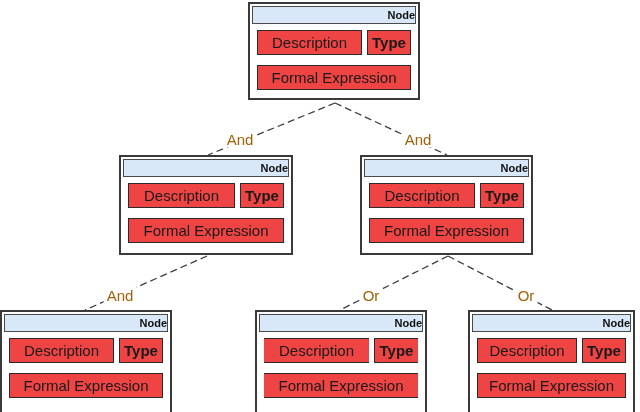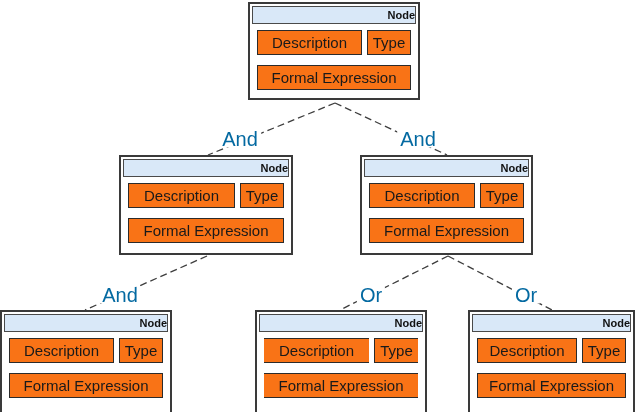--- a/index.html
+++ b/index.html
@@ -19,23 +19,23 @@
     position: absolute; left: 0; top: 0;
     width: 640px; height: 412px;
     z-index: 1;
   }
   .elabel {
     position: absolute;
     transform: translate(-50%, -50%);
     z-index: 2;
     background: #ffffff;
     padding: 0 3px;
-    font-size: 20px;
+    font-size: 15px;
     line-height: 17px;
-    color: #0369a1;
+    color: #a16207;
   }
   .node {
     position: absolute;
     z-index: 3;
     background: #ffffff;
     border: 2px solid #3a3a3a;
     box-sizing: border-box;
   }
   .hdr {
     margin: 2px;
@@ -45,31 +45,31 @@
     font-size: 11px;
     font-weight: bold;
     line-height: 14px;
     padding: 1px 0;
     color: #111111;
   }
   .body { padding: 4px 7px 8px 7px; }
   .row { display: flex; gap: 5px; }
   .cell {
     border: 1px solid #2b2b2b;
-    background: #f97316;
+    background: #ef4444;
     text-align: center;
     font-size: 15px;
     line-height: 19px;
     padding: 2px 3px;
     box-sizing: border-box;
     white-space: nowrap;
     overflow: hidden;
   }
   .desc { flex: 1 1 auto; }
-  .type { flex: 0 0 auto; min-width: 44px; }
+  .type { flex: 0 0 auto; min-width: 44px; font-weight: bold; }
   .formal { margin-top: 10px; }
   
   .n1 { left: 248px; top: 2px;   width: 172px; height: 98px; }
   .n2 { left: 119px; top: 155px; width: 174px; height: 100px; }
   .n3 { left: 360px; top: 155px; width: 173px; height: 100px; }
   .n4 { left: 0px;   top: 310px; width: 172px; height: 110px; }
   .n5 { left: 255px; top: 310px; width: 172px; height: 110px; }
   .n6 { left: 468px; top: 310px; width: 167px; height: 110px; }
   
   .nosides { border-left: none; border-right: none; }

